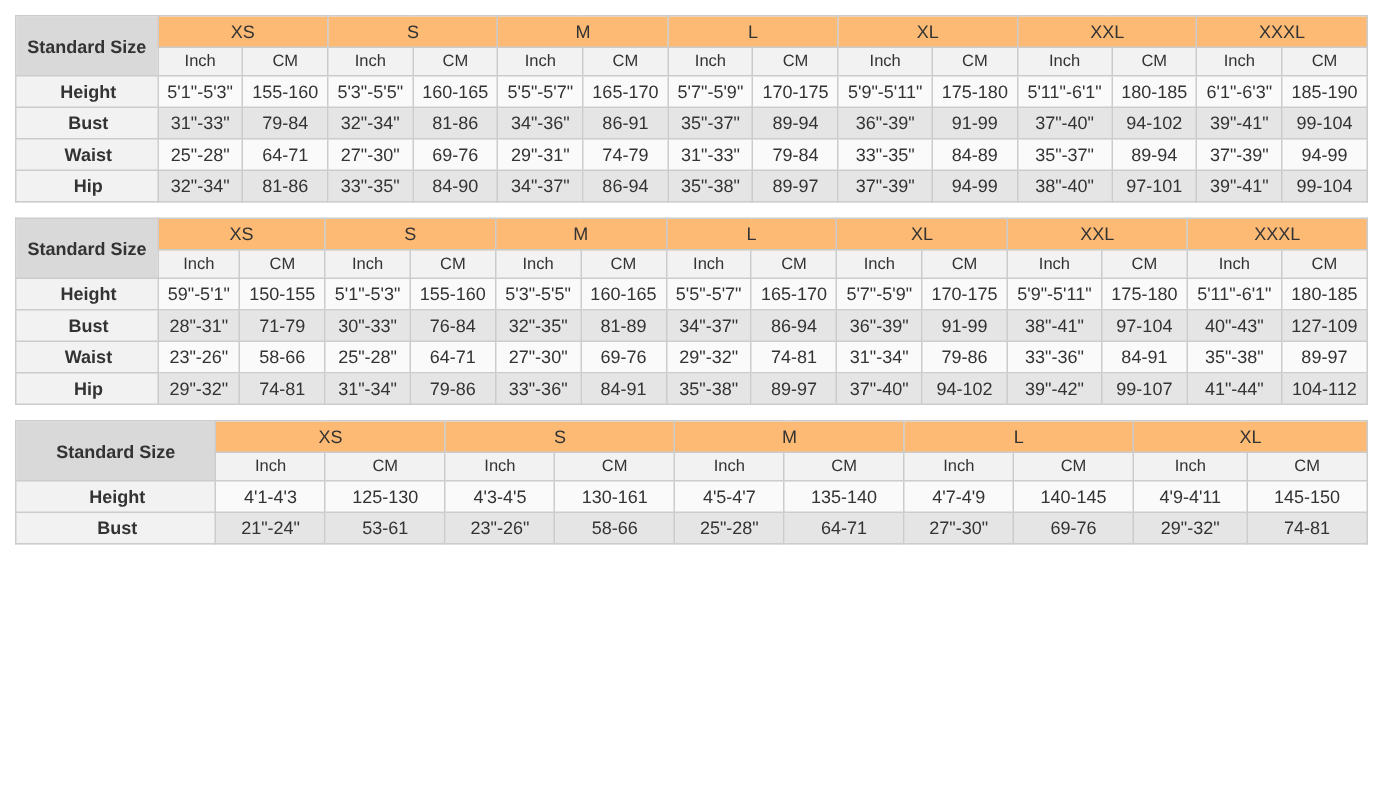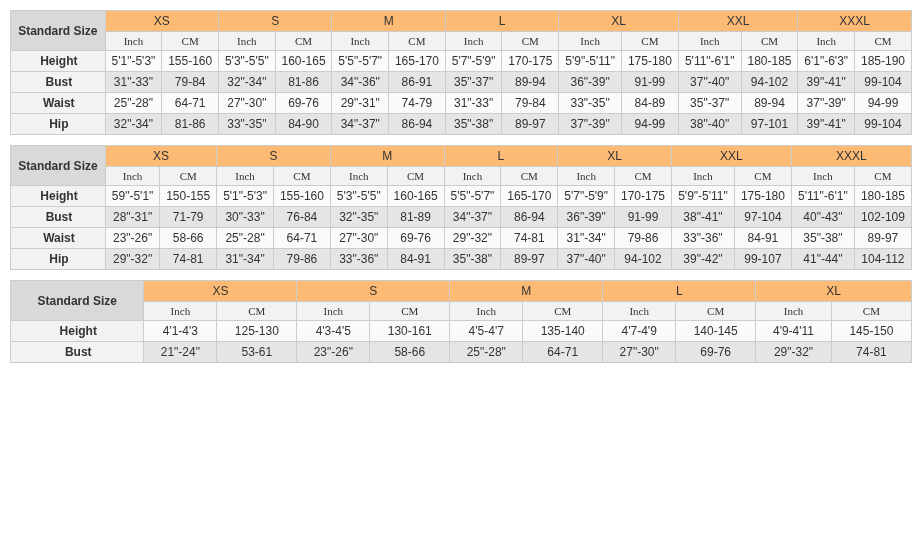--- a/index.html
+++ b/index.html
@@ -29,21 +29,20 @@
       white-space: nowrap;
     }
     thead tr.header-row th {
       background: #fdba74;
       font-weight: normal;
     }
     thead tr.subheader-row th {
       background: #f2f2f2;
       font-weight: normal;
       font-size: 11px;
-      font-family: Liberation Serif, serif;
     }
     tbody tr td:first-child {
       background: #f2f2f2;
       font-weight: bold;
       text-align: center;
       padding-left: 6px;
     }
     tbody tr {
       background: #e5e5e5;
     }
@@ -213,21 +212,21 @@
           <td>76-84</td>
           <td>32"-35"</td>
           <td>81-89</td>
           <td>34"-37"</td>
           <td>86-94</td>
           <td>36"-39"</td>
           <td>91-99</td>
           <td>38"-41"</td>
           <td>97-104</td>
           <td>40"-43"</td>
-          <td>102-109</td>
+          <td>127-109</td>
         </tr>
         <tr>
           <td>Waist</td>
           <td>23"-26"</td>
           <td>58-66</td>
           <td>25"-28"</td>
           <td>64-71</td>
           <td>27"-30"</td>
           <td>69-76</td>
           <td>29"-32"</td>

